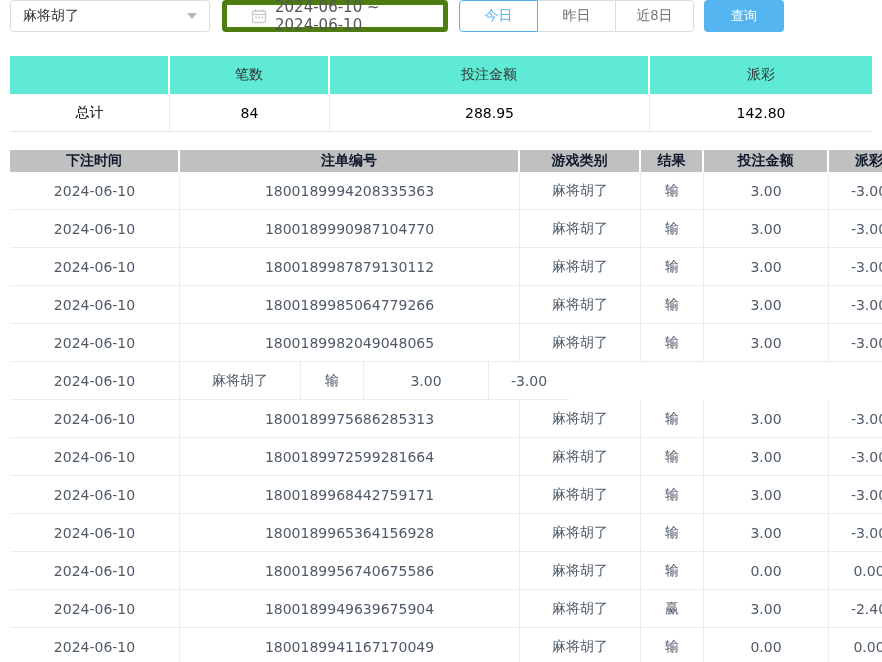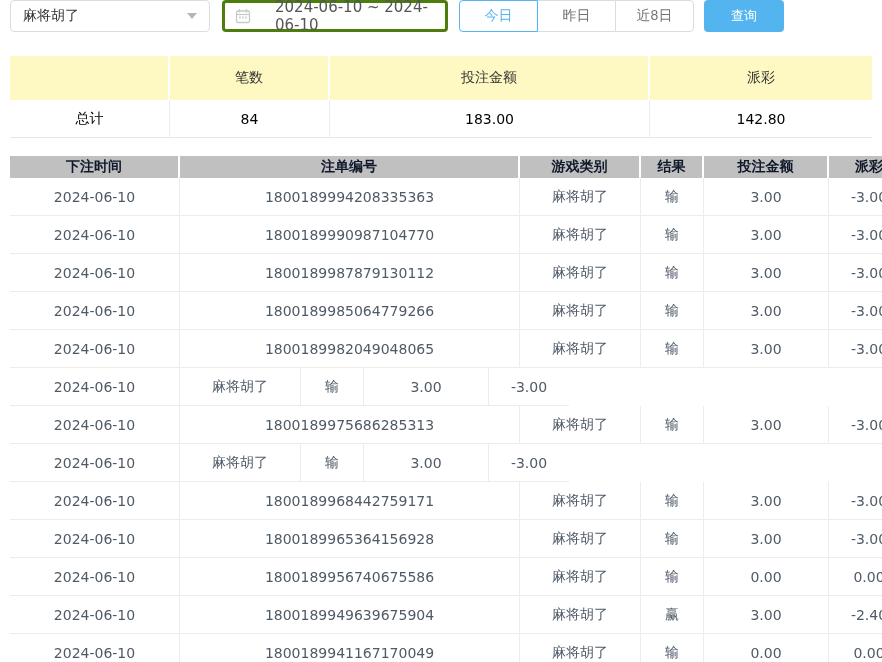--- a/index.html
+++ b/index.html
@@ -10,38 +10,38 @@
   *{box-sizing:border-box;margin:0;padding:0;}
   html,body{width:882px;height:662px;overflow:hidden;background:#fff;
     font-family:"DejaVu Sans","Liberation Sans",sans-serif;}
   
   .toolbar{display:flex;align-items:flex-start;padding-left:10px;height:32px;}
   .select-box{width:200px;height:32px;border:1px solid #dcdcdc;border-radius:4px;
     display:flex;align-items:center;justify-content:space-between;
     padding:0 12px;font-size:14px;color:#333;background:#fff;cursor:pointer;}
   .caret{width:0;height:0;border-left:5px solid transparent;border-right:5px solid transparent;
     border-top:6px solid #b6b6b6;}
-  .date-box{margin-left:12px;width:226px;height:32px;border:3px solid #4d7c0f;border-radius:4px;
-    display:flex;align-items:center;padding:0 10px;font-size:15px;color:#555;background:#fff;gap:16px;}
+  .date-box{margin-left:12px;width:226px;height:32px;border:5px solid #4d7c0f;border-radius:4px;
+    display:flex;align-items:center;padding:0 24px;font-size:15px;color:#555;background:#fff;}
   .date-box svg{margin-right:8px;flex:none;}
   .btn-group{display:flex;margin-left:11px;}
   .tab{height:32px;width:79px;background:#fff;border:1px solid #dcdcdc;font-size:14px;
     color:#737373;display:flex;align-items:center;justify-content:center;cursor:pointer;
     margin-left:-1px;position:relative;}
   .tab:first-child{border-radius:4px 0 0 4px;margin-left:0;}
   .tab:last-child{border-radius:0 4px 4px 0;}
   .tab.active{border-color:var(--accent);color:var(--accent);z-index:1;}
   .query-btn{margin-left:10px;width:80px;height:32px;background:var(--accent);color:#fff;
     font-size:13px;border:none;border-radius:4px;display:flex;align-items:center;
     justify-content:center;cursor:pointer;}
   
   .summary{margin:24px 0 0 10px;width:862px;}
   .s-row{display:flex;}
   .s-cell{display:flex;align-items:center;justify-content:center;font-size:14px;}
-  .s-head .s-cell{height:44px;background:#fef9c3;color:#333;border-right:2px solid #fff;}
+  .s-head .s-cell{height:38px;background:#5eead4;color:#333;border-right:2px solid #fff;}
   .s-head .s-cell:last-child{border-right:none;}
   .s-data .s-cell{height:38px;background:#fff;color:#000000;
     border-bottom:1px solid #e6e6e6;border-right:1px solid #ececec;}
   .s-data .s-cell:last-child{border-right:none;}
   .sc1{width:160px;} .sc2{width:160px;} .sc3{width:320px;} .sc4{width:222px;}
   
   .bet-table{margin:18px 0 0 10px;width:899px;}
   .t-head{display:flex;}
   .t-head .cell{height:22px;background:var(--th-bg);color:#0f172a;font-weight:bold;
     font-size:14px;display:flex;align-items:center;justify-content:center;
@@ -87,21 +87,21 @@
 <div class="summary">
   <div class="s-row s-head">
     <div class="s-cell sc1"></div>
     <div class="s-cell sc2">笔数</div>
     <div class="s-cell sc3">投注金额</div>
     <div class="s-cell sc4">派彩</div>
   </div>
   <div class="s-row s-data">
     <div class="s-cell sc1">总计</div>
     <div class="s-cell sc2">84</div>
-    <div class="s-cell sc3">183.00</div>
+    <div class="s-cell sc3">288.95</div>
     <div class="s-cell sc4">142.80</div>
   </div>
 </div>
 
 <div class="bet-table">
   <div class="t-head">
     <div class="cell col-time">下注时间</div>
     <div class="cell col-id">注单编号</div>
     <div class="cell col-game">游戏类别</div>
     <div class="cell col-result">结果</div>
@@ -166,20 +166,21 @@
     <div class="cell col-time">2024-06-10</div>
     <div class="cell col-id">1800189975686285313</div>
     <div class="cell col-game">麻将胡了</div>
     <div class="cell col-result">输</div>
     <div class="cell col-bet">3.00</div>
     <div class="cell col-payout neg">-3.00</div>
   </div>
 
   <div class="t-row">
     <div class="cell col-time">2024-06-10</div>
+    <div class="cell col-id">1800189972599281664</div>
     <div class="cell col-game">麻将胡了</div>
     <div class="cell col-result">输</div>
     <div class="cell col-bet">3.00</div>
     <div class="cell col-payout neg">-3.00</div>
   </div>
 
   <div class="t-row">
     <div class="cell col-time">2024-06-10</div>
     <div class="cell col-id">1800189968442759171</div>
     <div class="cell col-game">麻将胡了</div>

